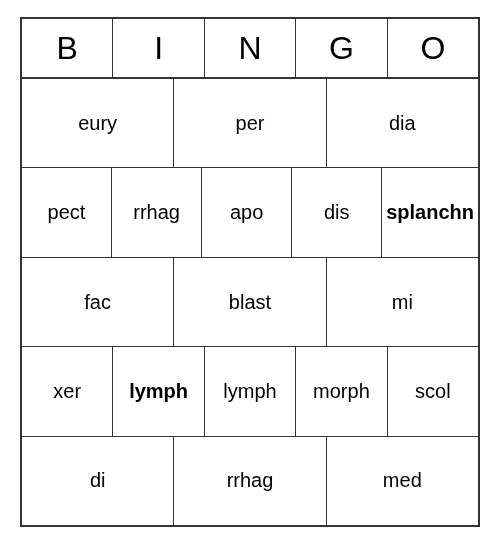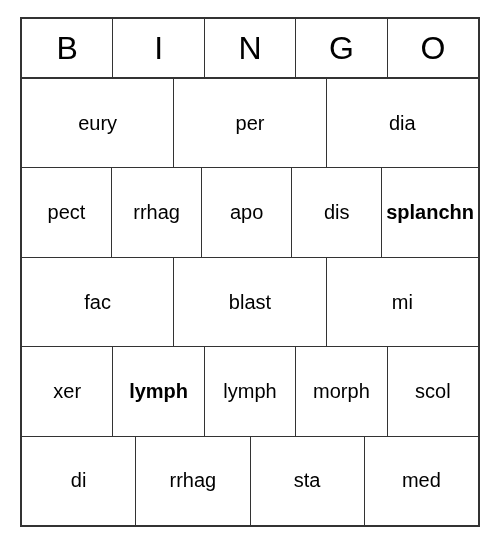--- a/index.html
+++ b/index.html
@@ -114,17 +114,16 @@
       <div class="bingo-row">
         <div class="bingo-cell">xer</div>
         <div class="bingo-cell small-text">lymph</div>
         <div class="bingo-cell">lymph</div>
         <div class="bingo-cell">morph</div>
         <div class="bingo-cell">scol</div>
       </div>
       <div class="bingo-row">
         <div class="bingo-cell">di</div>
         <div class="bingo-cell">rrhag</div>
-        <div class="bingo-cell">sta</div>
         <div class="bingo-cell">med</div>
       </div>
     </div>
 </div>
 
 </body></html>

